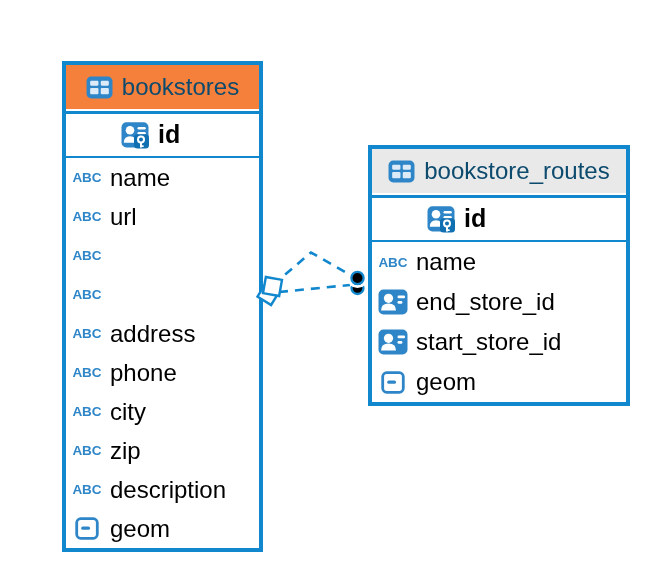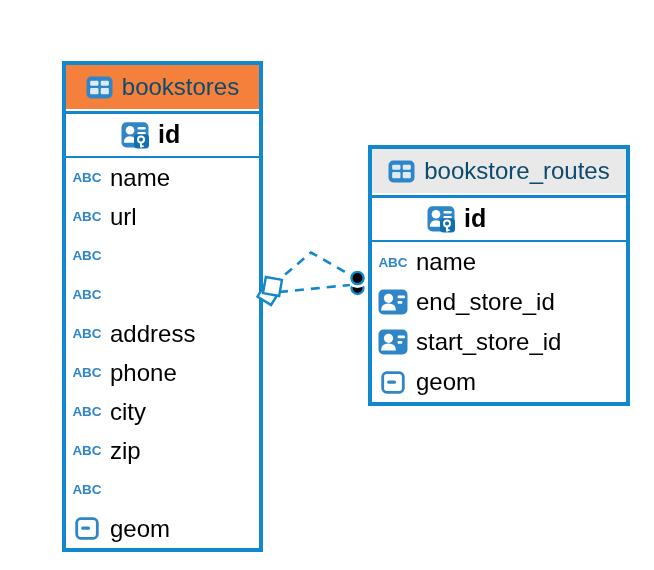--- a/index.html
+++ b/index.html
@@ -170,20 +170,21 @@
     <div class="col-row">
       <span class="iconbox">
           <span class="abc-glyph">ABC</span>
         </span>
       <span>zip</span>
     </div>
     <div class="col-row">
       <span class="iconbox">
           <span class="abc-glyph">ABC</span>
         </span>
+      <span>description</span>
     </div>
     <div class="col-row">
       <span class="iconbox">
           <svg class="icn" width="24" height="23">
             <use href="#sym-geom"></use>
           </svg>
         </span>
       <span>geom</span>
     </div>
   </div>

